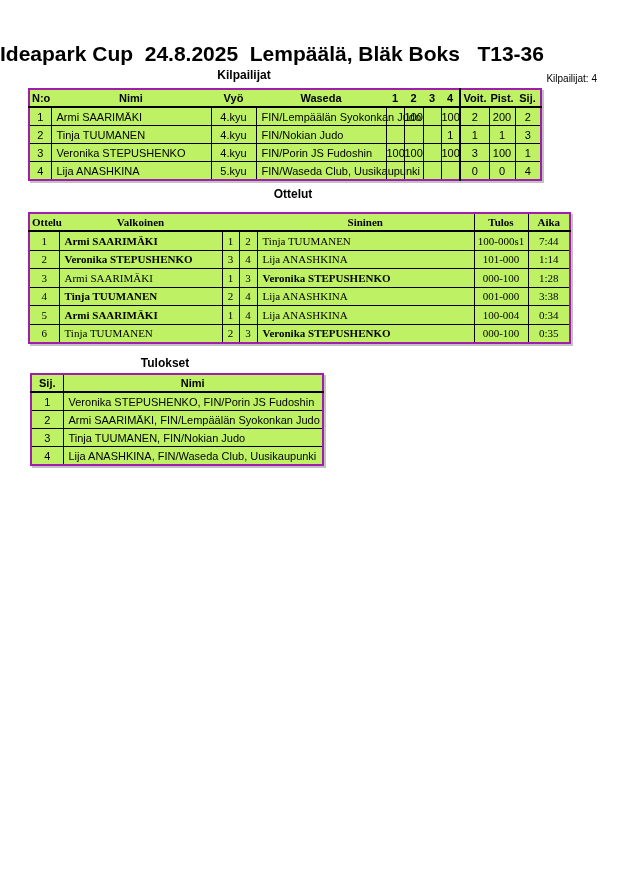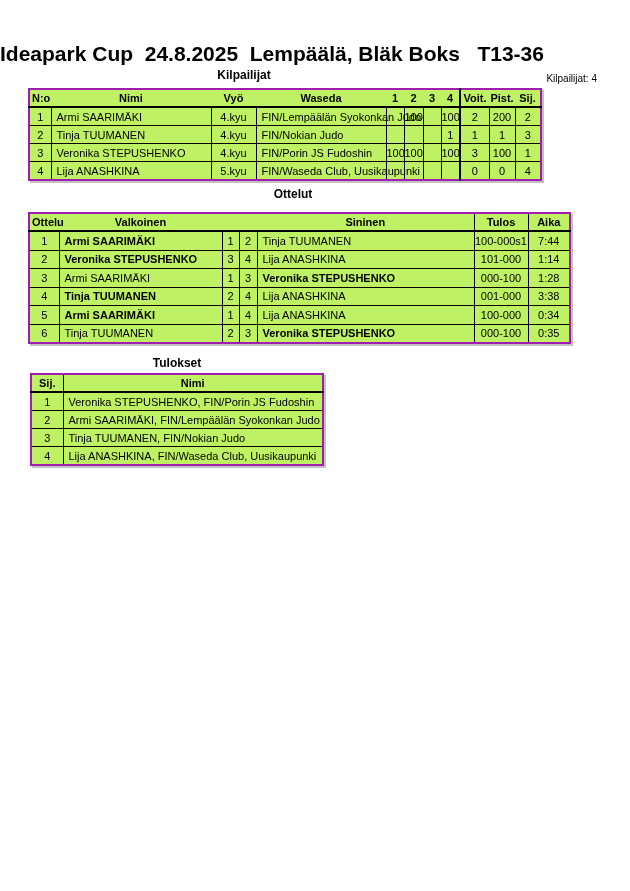--- a/index.html
+++ b/index.html
@@ -12,21 +12,21 @@
   .title {
     position:absolute; top:42px; left:0; width:514px; text-align:center;
     font-size:21px; font-weight:bold; white-space:pre; letter-spacing:0px;
   }
   .sec-label {
     position:absolute; font-size:12px; font-weight:bold; white-space:pre;
     transform:translateX(-50%);
   }
   .lbl-kilpailijat { left:244px; top:68px;text-align:right; }
   .lbl-ottelut    { left:293px; top:187px; }
-  .lbl-tulokset   { left:165px; top:356px;margin-left:12px; }
+  .lbl-tulokset   { left:165px; top:356px; }
   .kilp-count { position:absolute; top:73px; right:33px; font-size:10px; }
 
   table.tbl {
     position:absolute; border-collapse:collapse; table-layout:fixed;
     background:#bef264; border:2px solid #a21caf;
     box-shadow:2px 2px 0 #c2c2c2;
   }
   table.tbl td, table.tbl th {
     border:1px solid #000; font-size:11px; font-weight:normal;
     padding:0; white-space:nowrap; overflow:visible; vertical-align:middle;
@@ -42,21 +42,21 @@
   th.keep-l { border-left:1px solid #000 !important; }
   th.keep-r { border-right:1px solid #000 !important; }
 
   .al { text-align:left !important; padding-left:5px !important; }
   .hl { text-align:left !important; padding-left:2px !important; }
 
   .t-kilpailijat { left:28px; top:88px; width:512px; }
   .t-kilpailijat thead th { height:16px; }
   .t-kilpailijat tbody td { height:17px; }
 
-  .t-ottelut { left:28px; top:212px; width:541px; }
+  .t-ottelut { left:28px; top:212px; width:541px;font-family:Liberation Serif, serif; }
   .t-ottelut thead th { height:16px; }
   .t-ottelut tbody td { height:17.5px; }
 
   .t-tulokset { left:30px; top:373px; width:292px; }
   .t-tulokset thead th { height:16px; }
   .t-tulokset tbody td { height:17px; }
 
   .ovf { position:relative; z-index:5; white-space:nowrap;text-align:right; }
   .b { font-weight:bold; }
 </style>
@@ -213,21 +213,21 @@
         <td class="al"><span>Lija ANASHKINA</span></td>
         <td>001-000</td>
         <td>3:38</td>
       </tr>
       <tr>
         <td>5</td>
         <td class="al"><span class="b">Armi SAARIMÄKI</span></td>
         <td>1</td>
         <td>4</td>
         <td class="al"><span>Lija ANASHKINA</span></td>
-        <td>100-000</td>
+        <td>100-004</td>
         <td>0:34</td>
       </tr>
       <tr>
         <td>6</td>
         <td class="al"><span>Tinja TUUMANEN</span></td>
         <td>2</td>
         <td>3</td>
         <td class="al"><span class="b">Veronika STEPUSHENKO</span></td>
         <td>000-100</td>
         <td>0:35</td>

